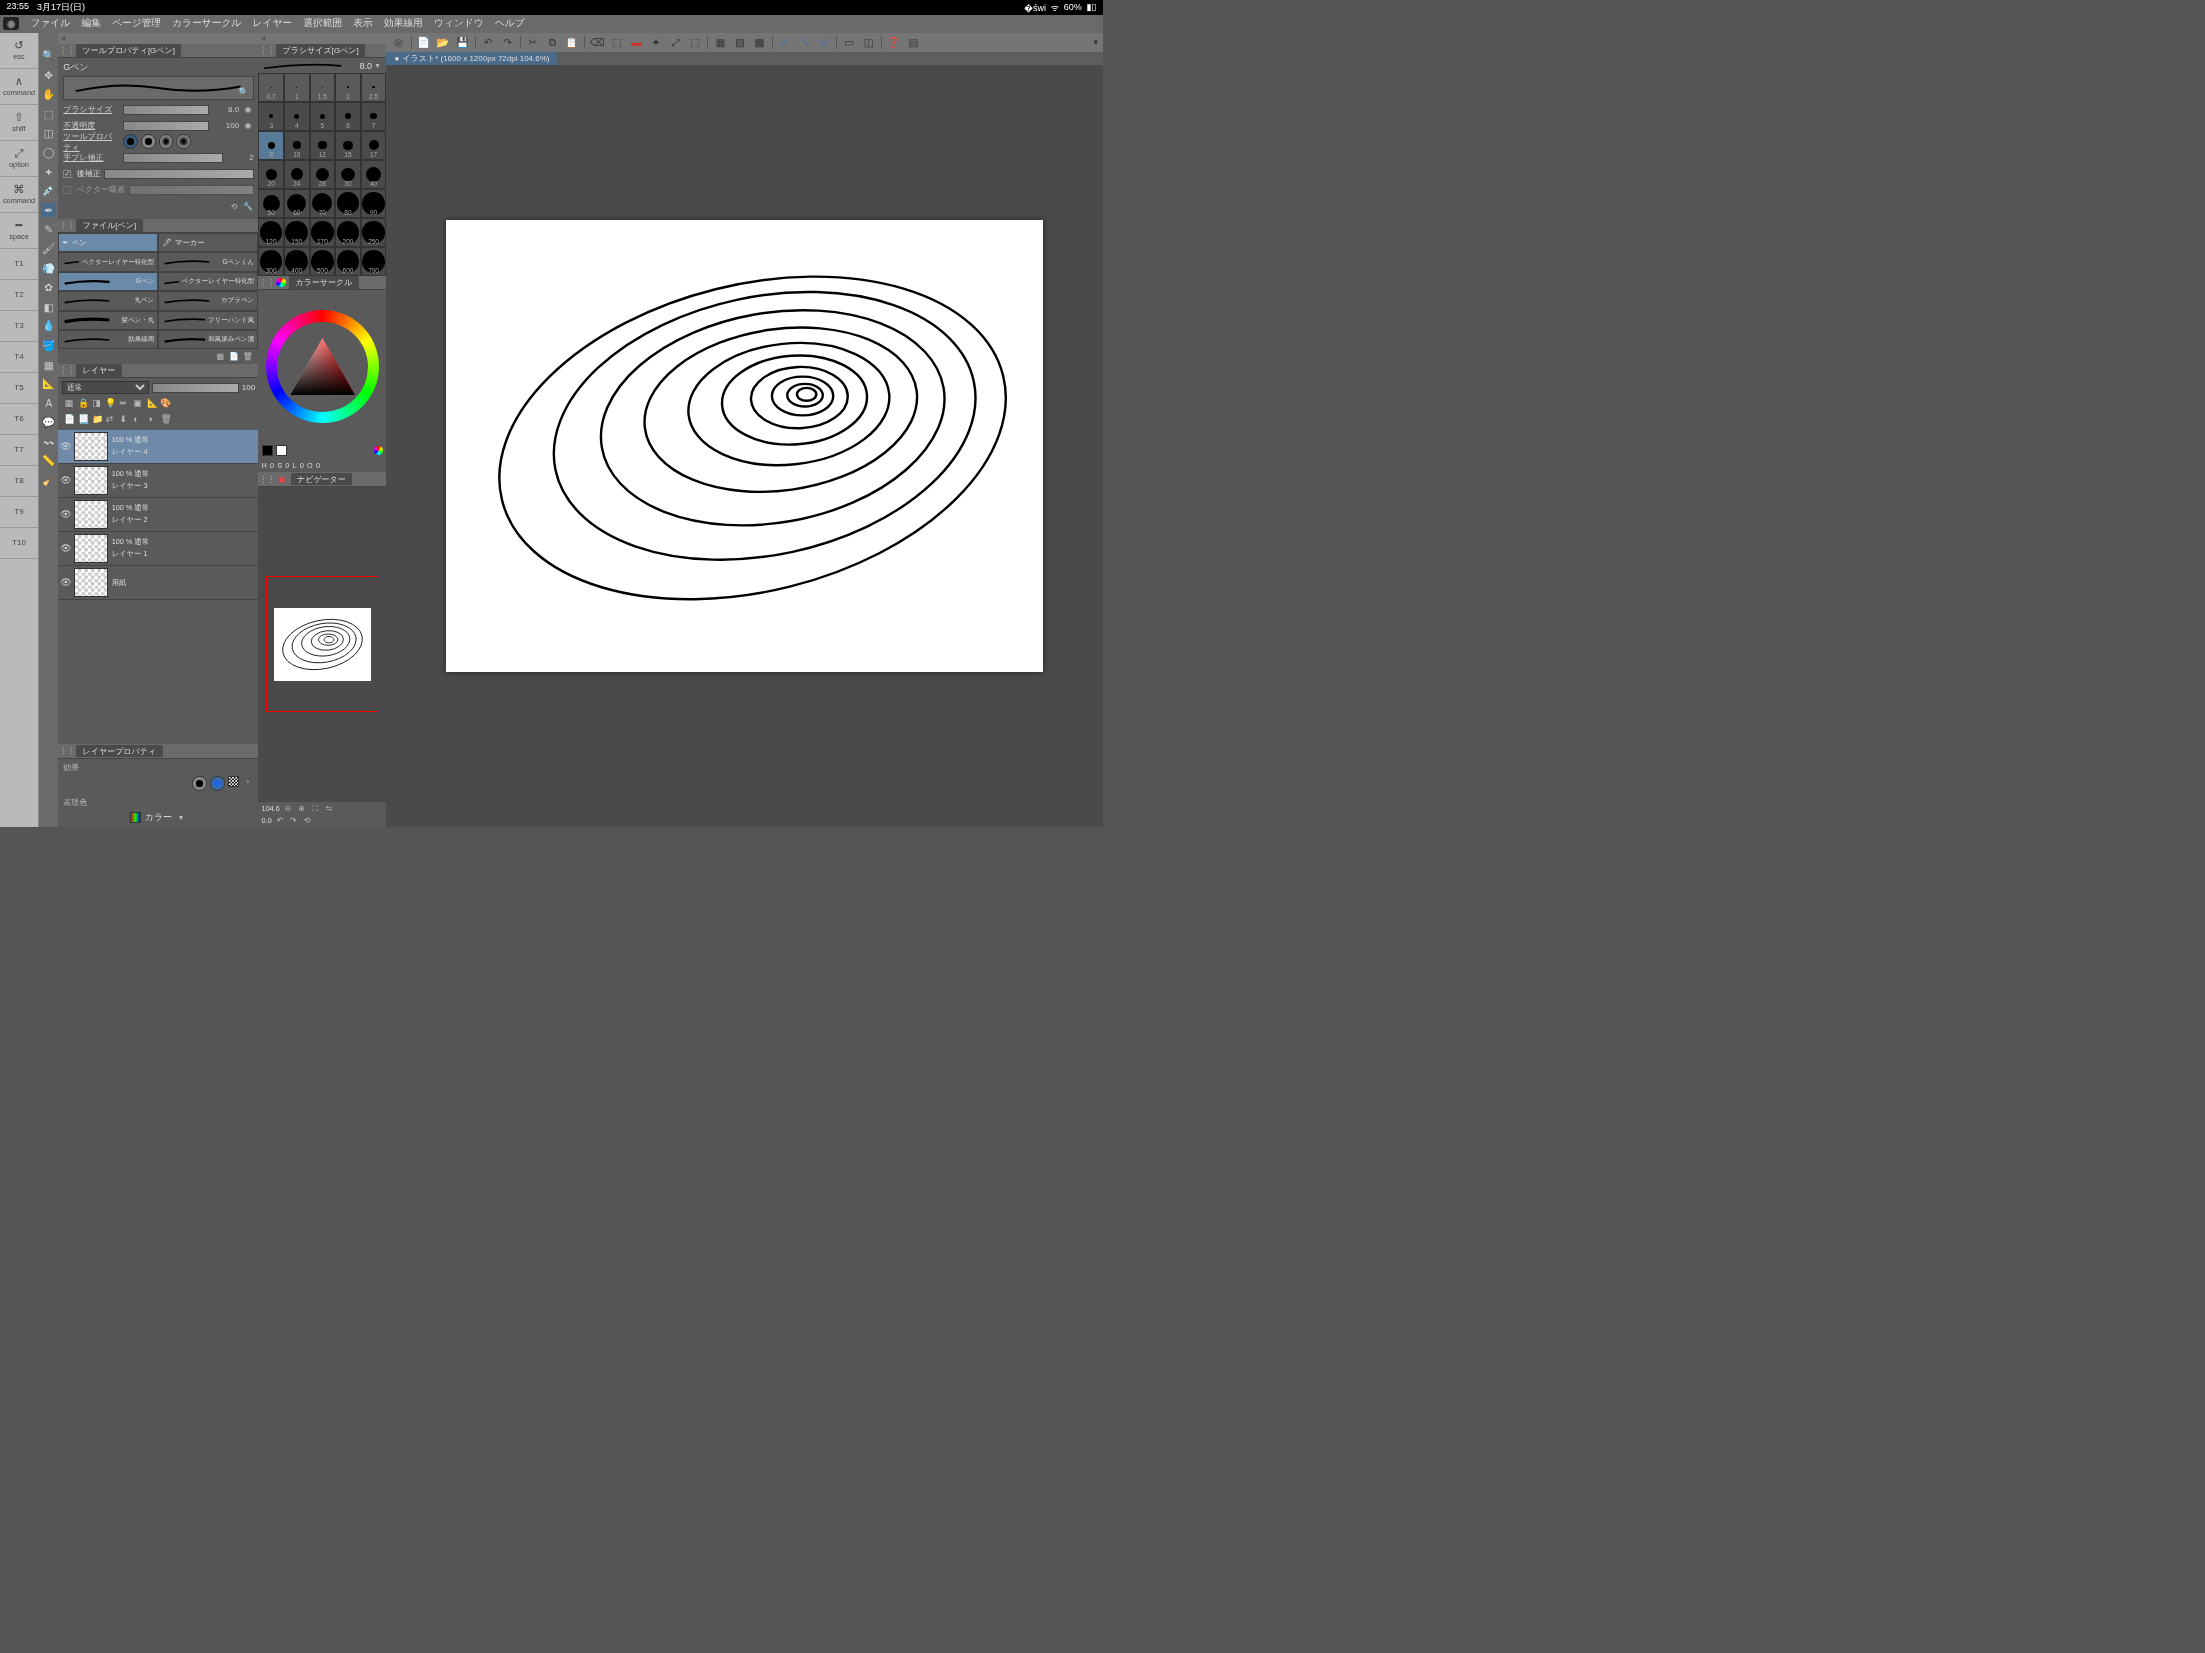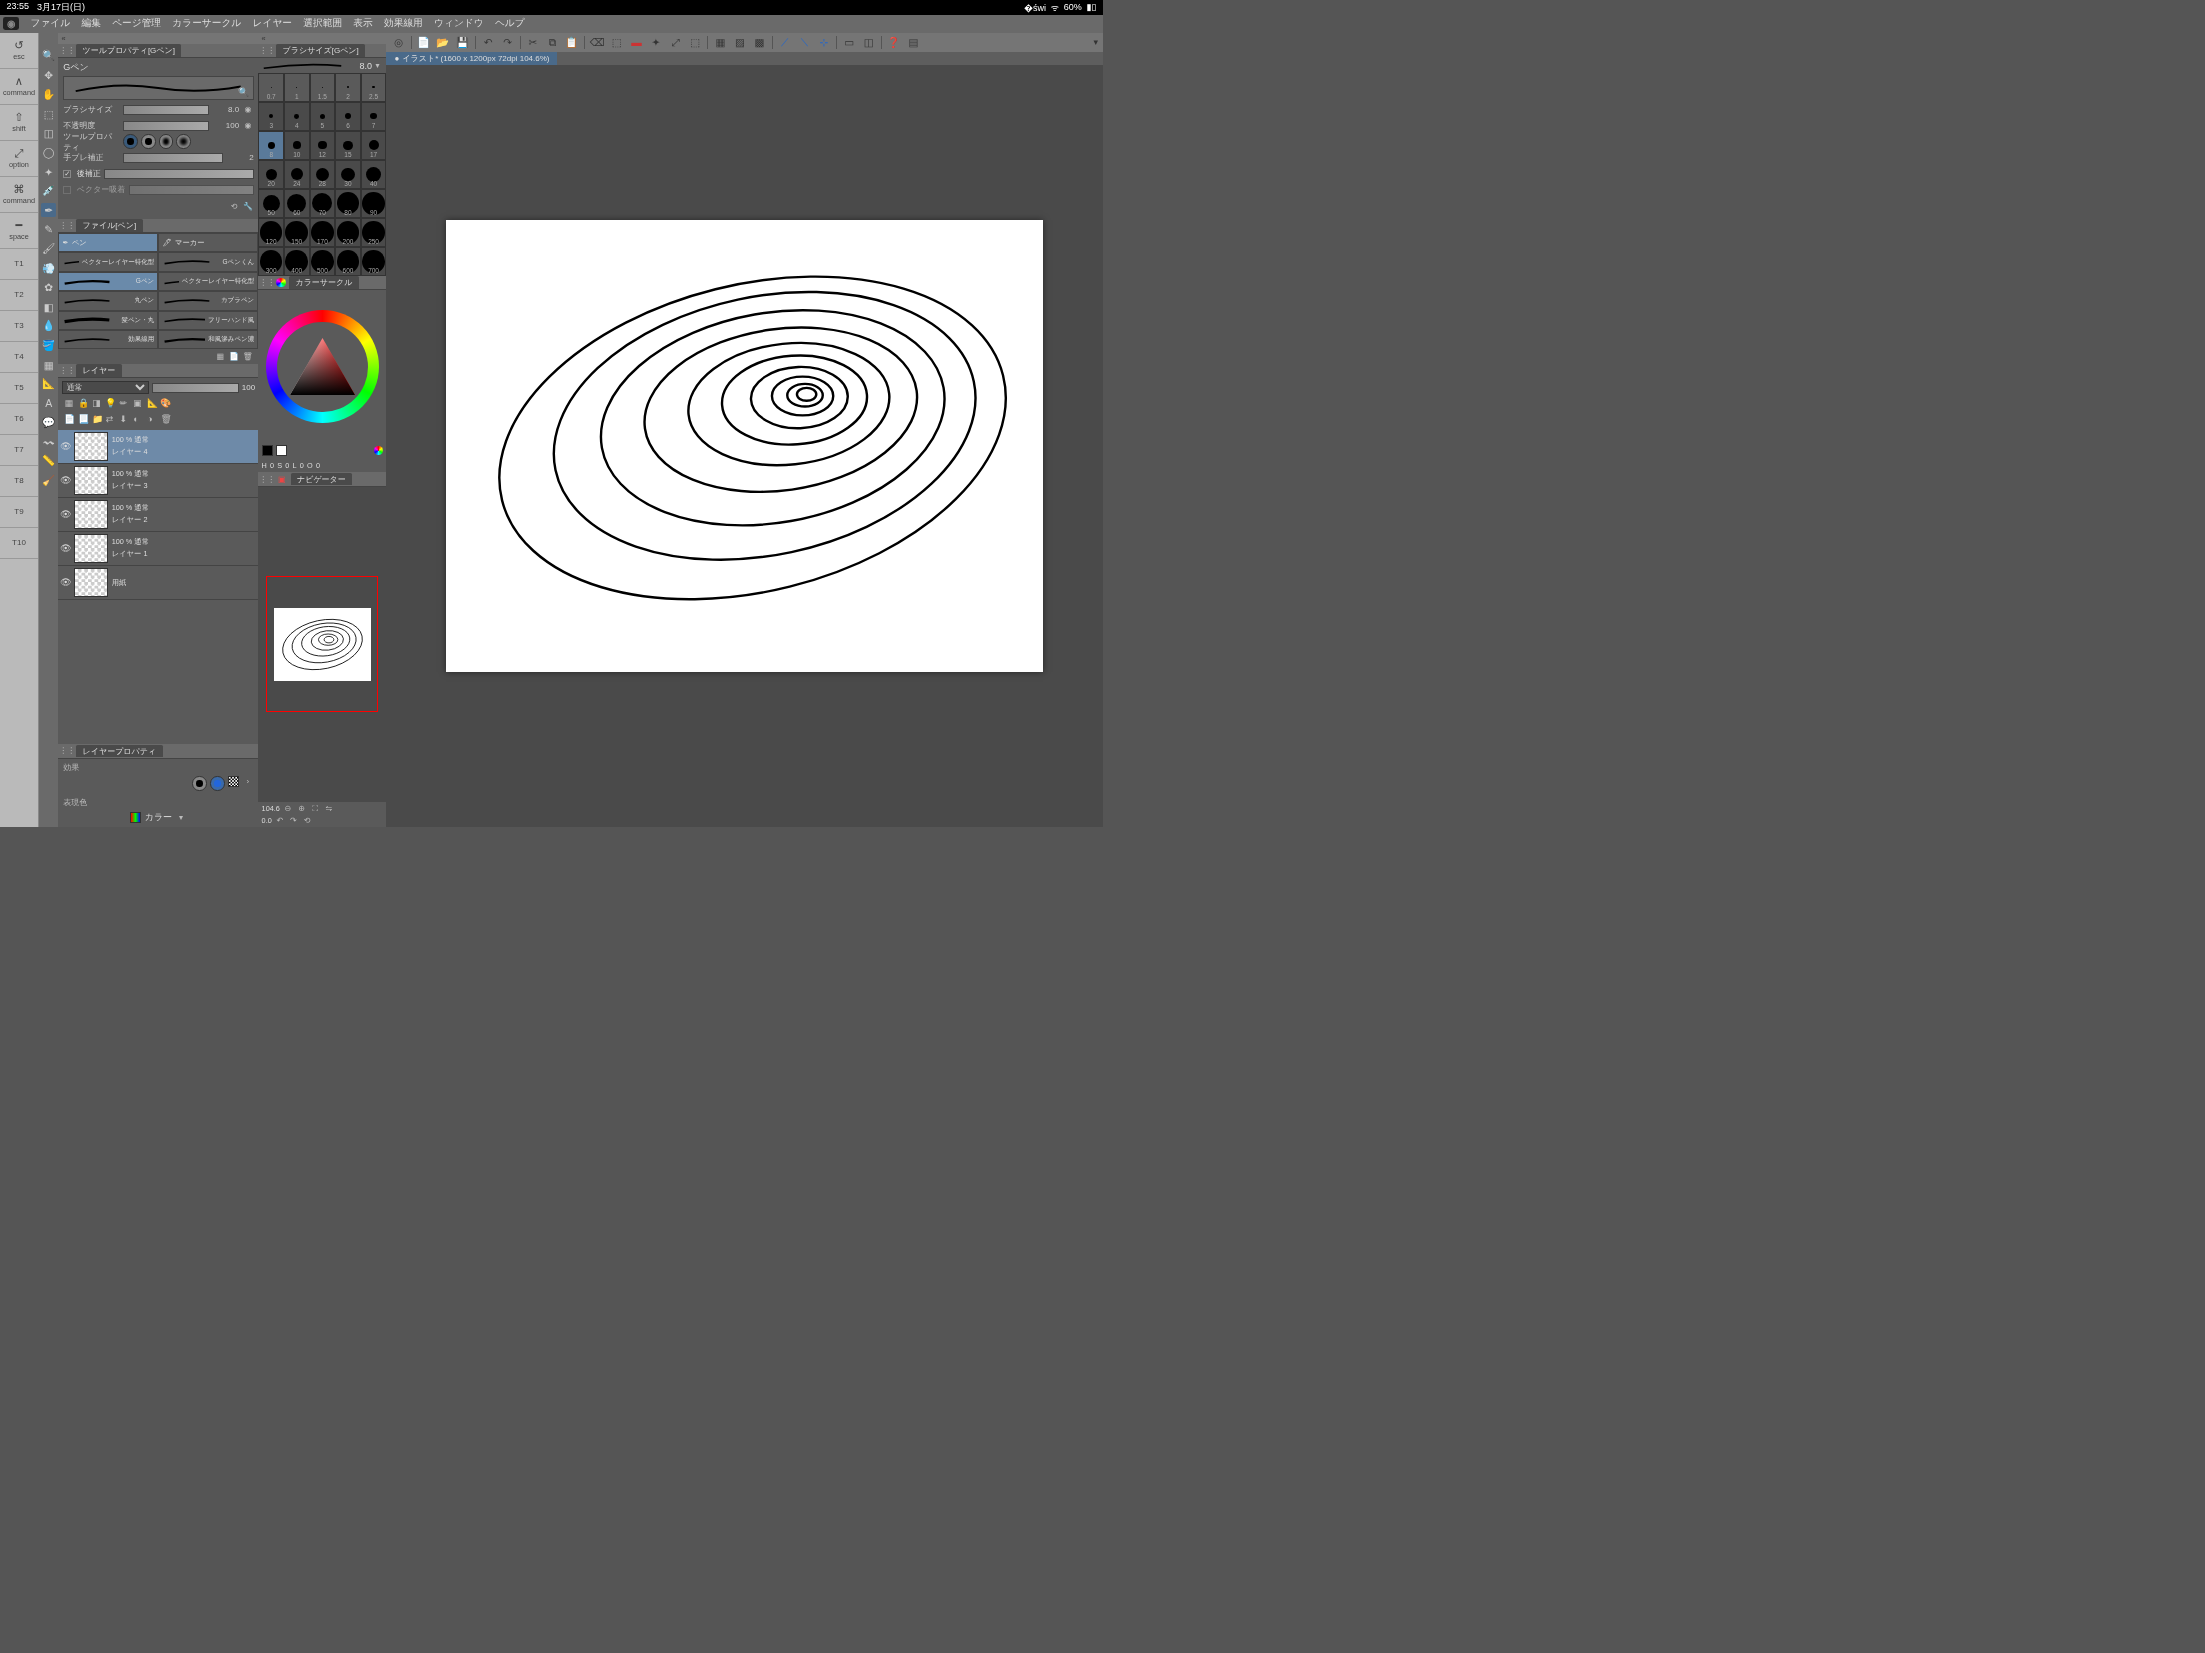--- a/index.html
+++ b/index.html
@@ -19,21 +19,21 @@
 .tool { width:14.5px; height:14.5px; display:flex; align-items:center; justify-content:center; font-size:10.5px; color:#ccc; cursor:pointer; }
 .tool.sel { background:#4a6a8a; border-radius:1.6px; }
 .panel-col { background:#5a5a5a; display:flex; flex-direction:column; }
 .col-a { width:200px; }
 .col-b { width:128px; }
 .collapse-bar { height:11.3px; background:#757575; display:flex; align-items:center; padding:0 3.2px; font-size:7.3px; color:#333; }
 .panel-tab { height:14.5px; background:#6a6a6a; display:flex; align-items:center; padding:0 3.2px; gap:3.2px; font-size:8px; border-bottom:0.8px solid #444; }
 .panel-tab .tabname { background:#4a4a4a; padding:0.8px 6.5px; border-radius:1.6px 1.6px 0 0; }
 .prop-body { background:#5a5a5a; padding:3.2px 4.8px; }
 .prop-row { display:flex; align-items:center; height:16px; font-size:8px; gap:3.2px; }
-.prop-label { width:57px; color:#ccc; }
+.prop-label { width:57px; color:#ccc;text-decoration:underline; }
 .prop-slider { flex:1; height:9.7px; background:linear-gradient(to right,#888,#aaa); border:0.8px solid #444; }
 .prop-val { width:27.4px; text-align:right; color:#ccc; }
 .brush-preview { height:24px; background:#6a6a6a; margin:1.6px 0; position:relative; border:0.8px solid #444; }
 .brush-preview svg { width:100%; height:100%; }
 .aa-opts { display:flex; gap:3.2px; }
 .aa-opt { width:14.5px; height:14.5px; border:0.8px solid #333; border-radius:50%; background:#888; display:flex; align-items:center; justify-content:center; }
 .aa-opt.sel { background:#3a5a7a; }
 .aa-dot { width:6.5px; height:6.5px; background:#000; border-radius:50%; }
 .subtool-grid { display:grid; grid-template-columns:1fr 1fr; }
 .subtool { height:19.4px; background:#5a5a5a; border:0.8px solid #444; display:flex; align-items:center; padding:0 3.2px; font-size:7.3px; gap:3.2px; cursor:pointer; }

